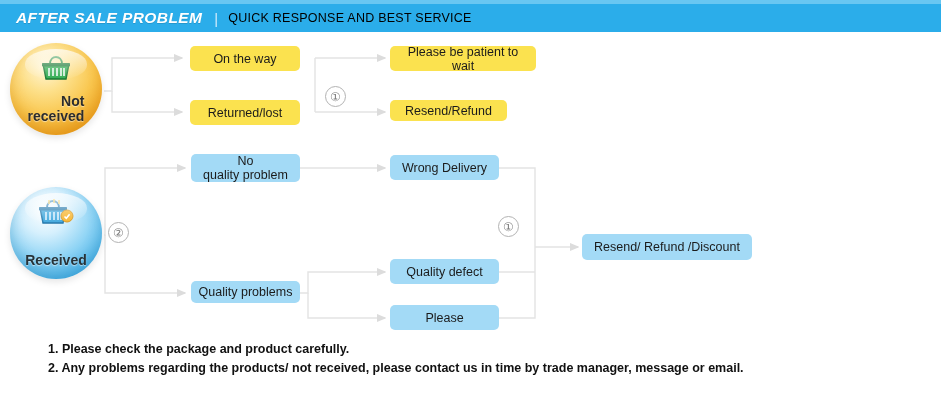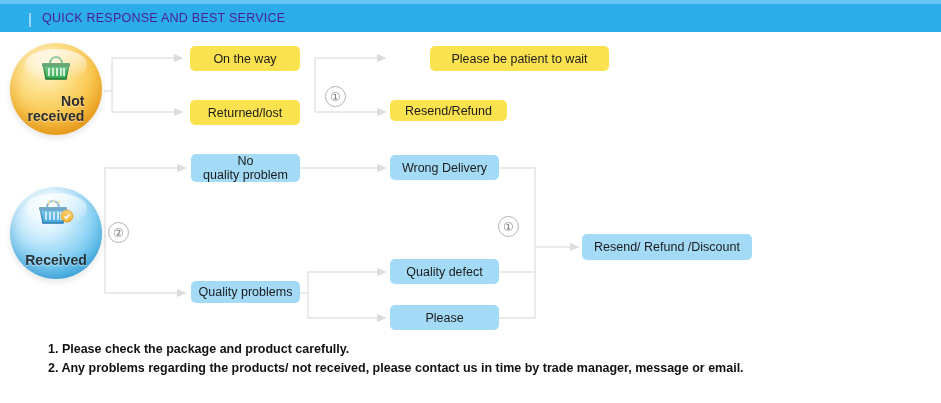--- a/index.html
+++ b/index.html
@@ -52,21 +52,21 @@
     text-shadow: 0 1px 0 rgba(0,0,0,.12);
     white-space: nowrap;
   }
   .header-sep {
     color: #cfeafb;
     font-size: 15px;
     margin: 0 10px 0 12px;
     font-weight: 300;
   }
   .header-sub {
-    color: #4c1d95;
+    color: #000000;
     font-size: 12.5px;
     letter-spacing: .25px;
     white-space: nowrap;
   }
 
   
   .canvas {
     position: absolute;
     left: 0;
     top: 32px;
@@ -188,20 +188,21 @@
     line-height: 1.55;
     white-space: nowrap;
   }
 </style>
 </head>
 <body>
 
 <div id="page">
 
   <div class="header-bar">
+    <span class="header-title">AFTER SALE PROBLEM</span>
     <span class="header-sep">|</span>
     <span class="header-sub">QUICK RESPONSE AND BEST SERVICE</span>
   </div>
 
   <div class="canvas">
 
     <svg class="connectors" viewBox="0 0 941 305">
       <defs>
         <marker id="arrowhead" markerWidth="7" markerHeight="7" refX="6" refY="3" orient="auto">
           <path d="M0,0 L7,3 L0,6 z" fill="#dcdcdc"></path>
@@ -274,21 +275,21 @@
           </g>
         </svg>
       </span>
       <span class="stage-label">Received</span>
     </div>
 
     <div class="node node-yellow" style="left:190px; top:14px; width:110px; height:25px;">On the way</div>
 
     <div class="node node-yellow" style="left:190px; top:68px; width:110px; height:25px;">Returned/lost</div>
 
-    <div class="node node-yellow" style="left:390px; top:14px; width:179px; height:25px;margin-left:40px;">Please be patient to wait</div>
+    <div class="node node-yellow" style="left:390px; top:14px; width:146px; height:25px;">Please be patient to wait</div>
 
     <div class="node node-yellow" style="left:390px; top:68px; width:117px; height:21px;">Resend/Refund</div>
 
     <div class="marker" style="left:325px; top:54px;">①</div>
 
     <div class="node node-blue" style="left:191px; top:122px; width:109px; height:28px; flex-direction:column;">
       <span>No</span>
       <span>quality problem</span>
     </div>
 

